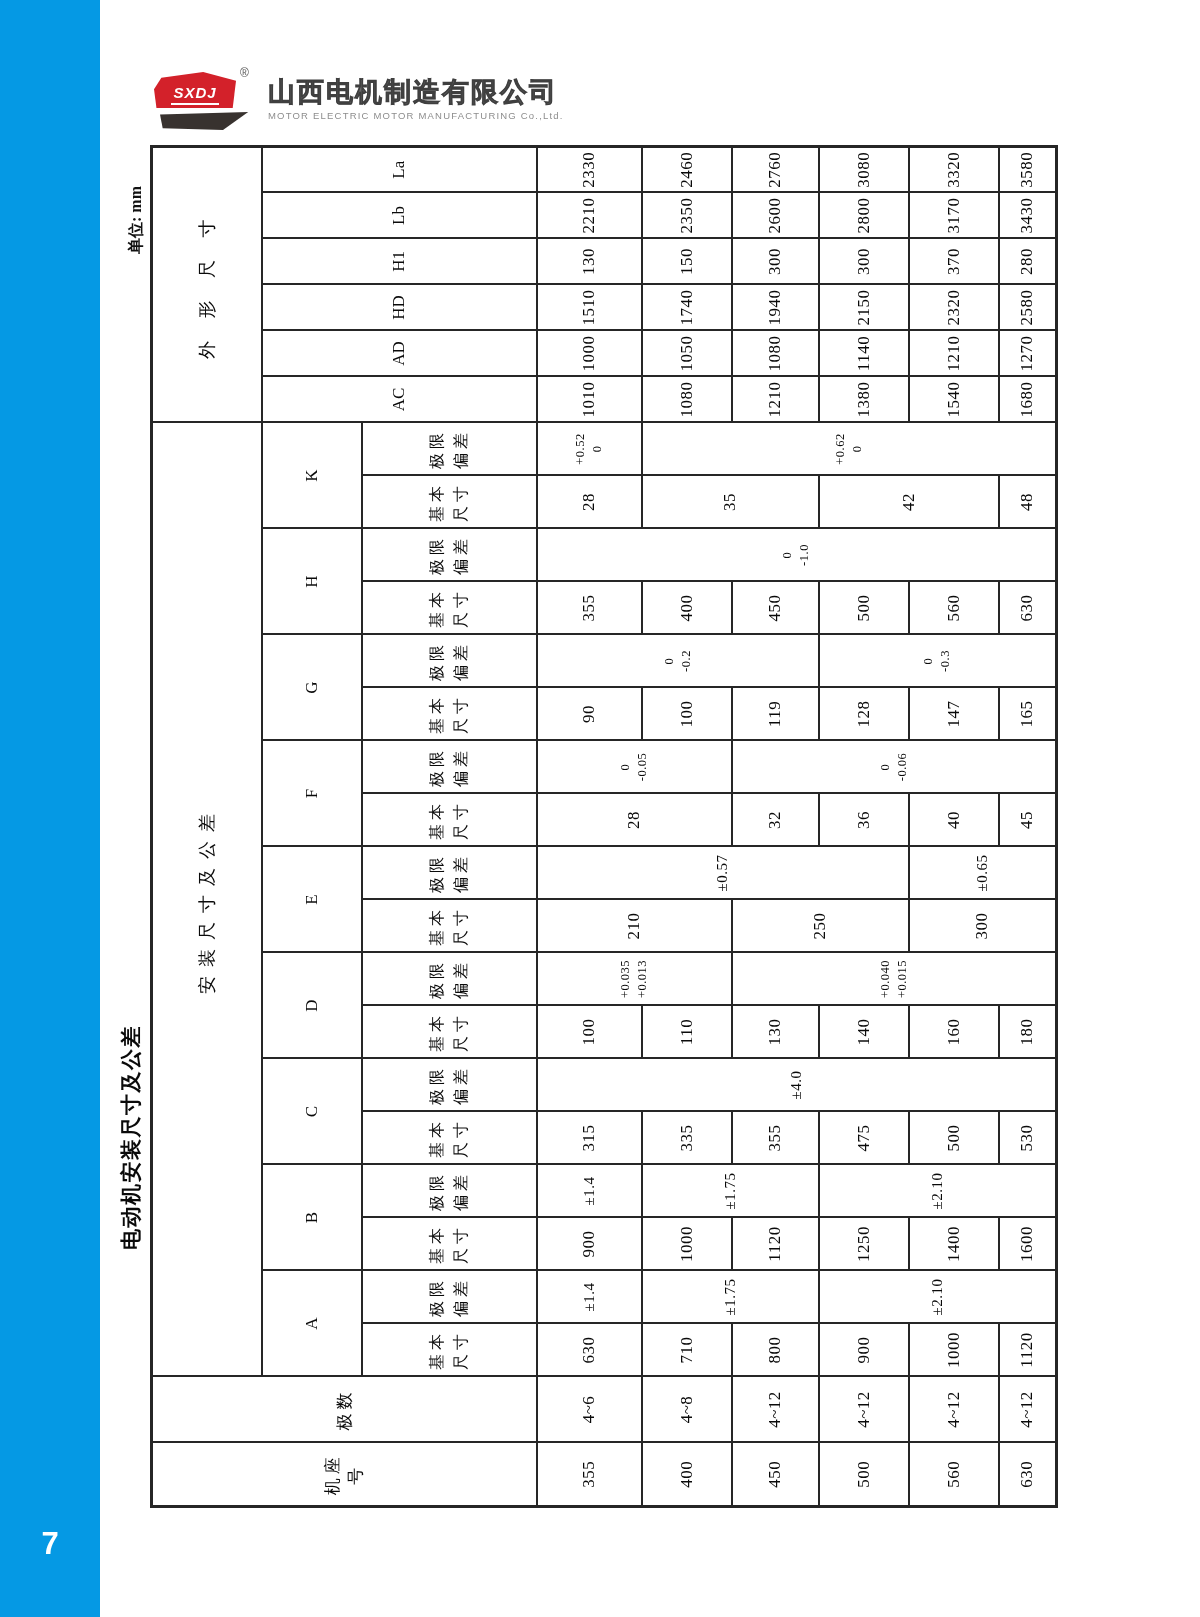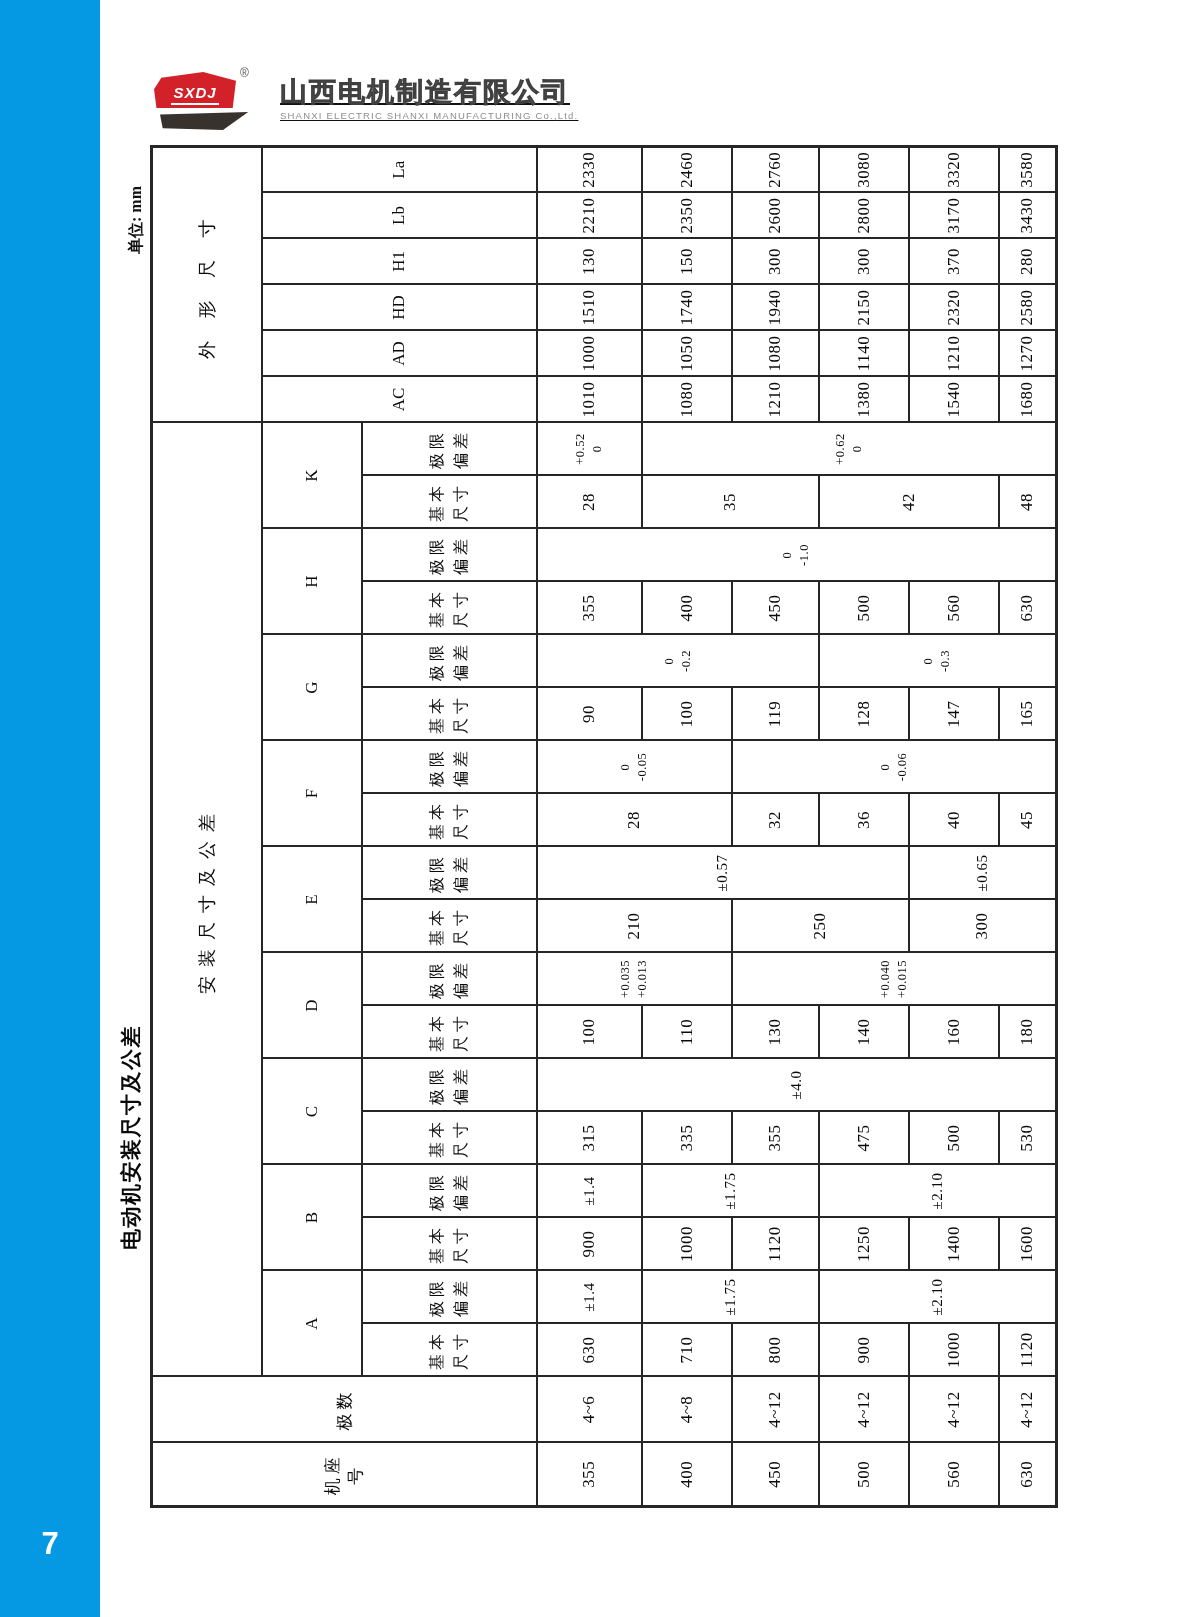--- a/index.html
+++ b/index.html
@@ -13,21 +13,21 @@
   .logo{position:absolute;left:150px;top:68px;height:70px;display:flex;align-items:flex-start;}
   .logo-mark{position:relative;width:104px;height:66px;flex:0 0 auto;}
   .logo-red{position:absolute;left:4px;top:4px;width:82px;height:36px;background:#d3212a;
             clip-path:polygon(0 48%,9% 16%,60% 0,100% 24%,96% 100%,3% 100%);
             display:flex;align-items:flex-end;justify-content:center;}
   .logo-red .abbr{color:#fff;font-weight:bold;font-style:italic;font-size:15px;letter-spacing:1px;
             line-height:1;padding:0 2px 3px 2px;border-bottom:2px solid #fff;margin-bottom:3px;}
   .logo-dark{position:absolute;left:10px;top:44px;width:90px;height:18px;background:#38322f;
             clip-path:polygon(0 14%,98% 0,70% 100%,3% 90%);}
   .logo-reg{position:absolute;left:90px;top:-2px;font-size:12px;color:#555;}
-  .logo-text{margin-left:26px;padding-top:10px;text-decoration:underline;}
+  .logo-text{margin-left:14px;padding-top:10px;}
   .logo-cn{font-size:27px;font-weight:600;letter-spacing:2px;line-height:1.05;
            color:#6a6a6a;-webkit-text-stroke:0.8px #3f3f3f;}
   .logo-en{font-size:9.5px;color:#8d8d8d;letter-spacing:1.2px;margin-top:4px;white-space:nowrap;}
 
   
   .rot-wrap{position:absolute;left:104px;top:146px;width:963px;height:1362px;}
   .land{position:absolute;left:0;top:1362px;width:1362px;height:963px;
         transform-origin:0 0;transform:rotate(-90deg);}
   .land-header{position:relative;height:46px;}
   .tbl-title{position:absolute;left:258px;bottom:5px;font-size:21px;font-weight:bold;
@@ -63,21 +63,21 @@
 <div class="logo">
   <div class="logo-mark">
     <div class="logo-red">
       <span class="abbr">SXDJ</span>
     </div>
     <div class="logo-dark"></div>
     <span class="logo-reg">®</span>
   </div>
   <div class="logo-text">
     <div class="logo-cn">山西电机制造有限公司</div>
-    <div class="logo-en">SHANXI ELECTRIC SHANXI MANUFACTURING Co.,Ltd.</div>
+    <div class="logo-en">MOTOR ELECTRIC MOTOR MANUFACTURING Co.,Ltd.</div>
   </div>
 </div>
 
 <div class="rot-wrap">
   <div class="land">
     <div class="land-header">
       <span class="tbl-title">电动机安装尺寸及公差</span>
       <span class="unit">单位: mm</span>
     </div>
     <table class="dim">

